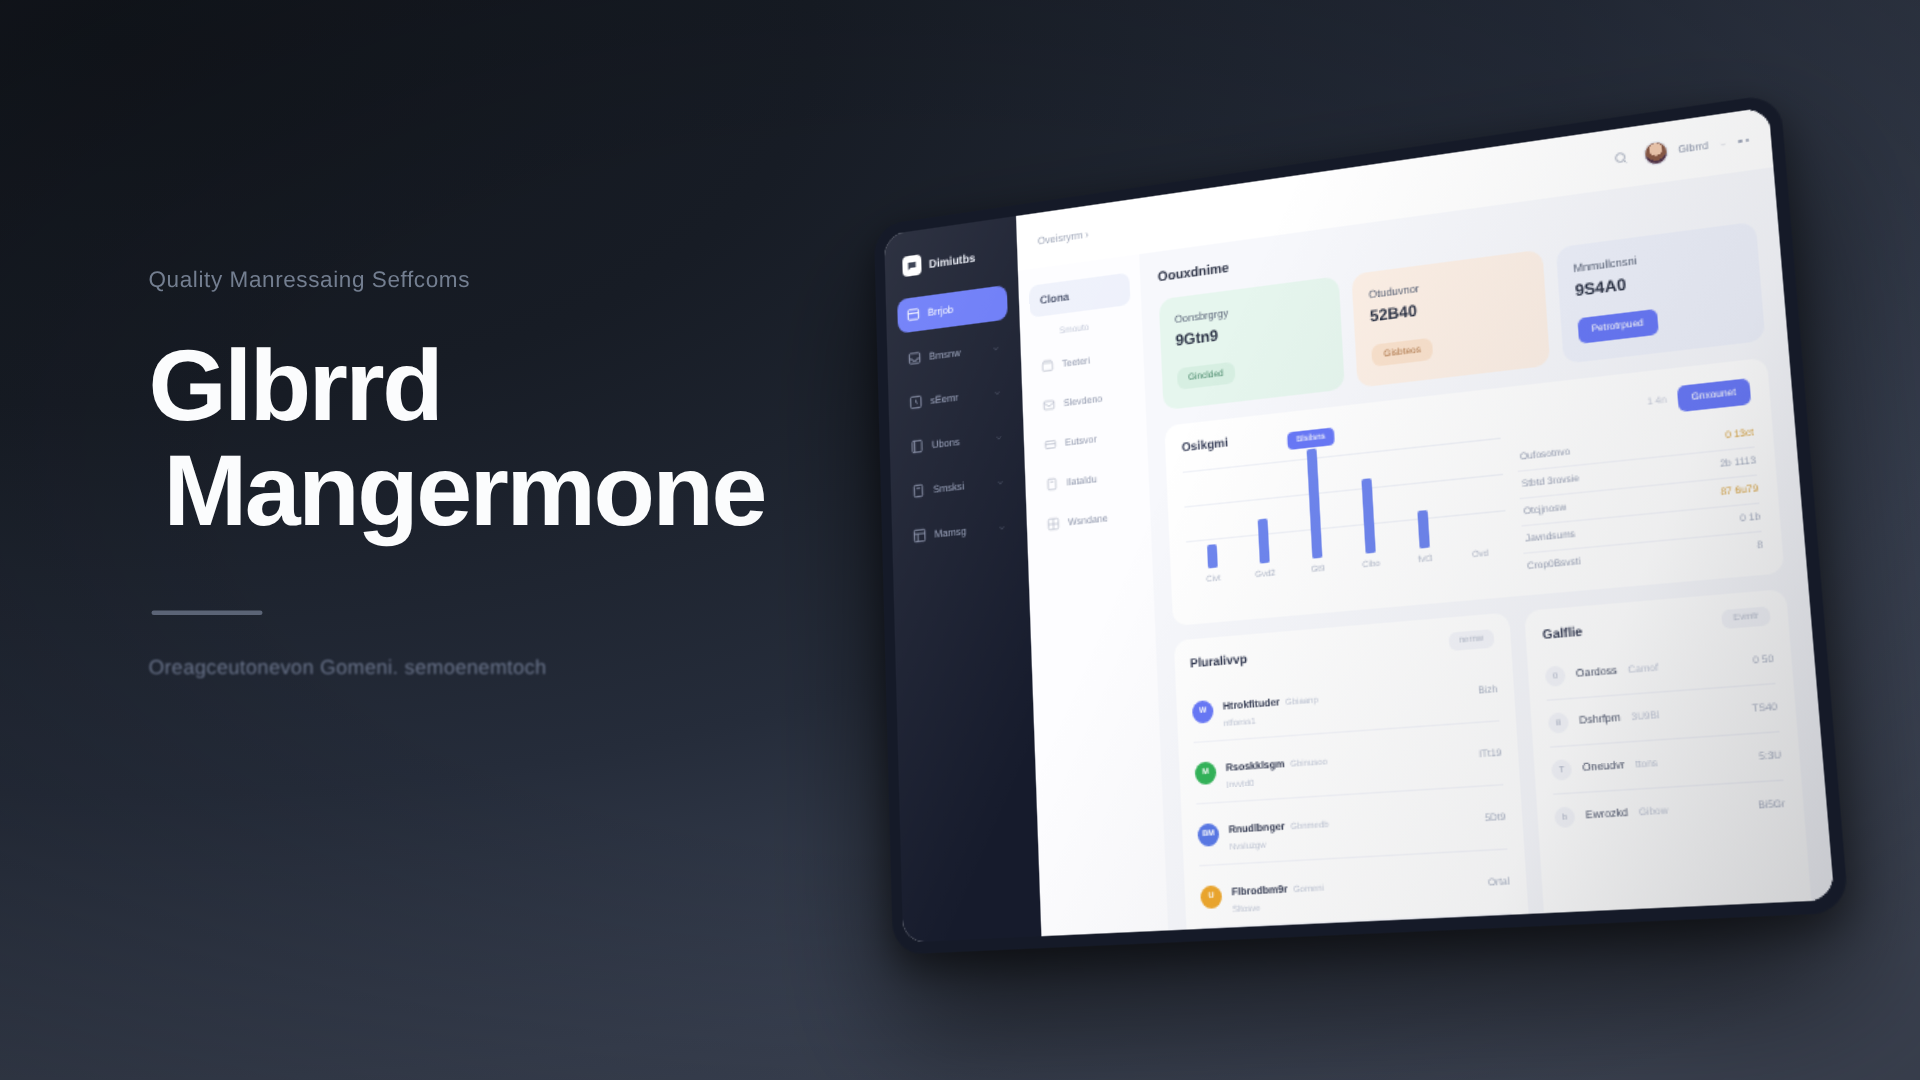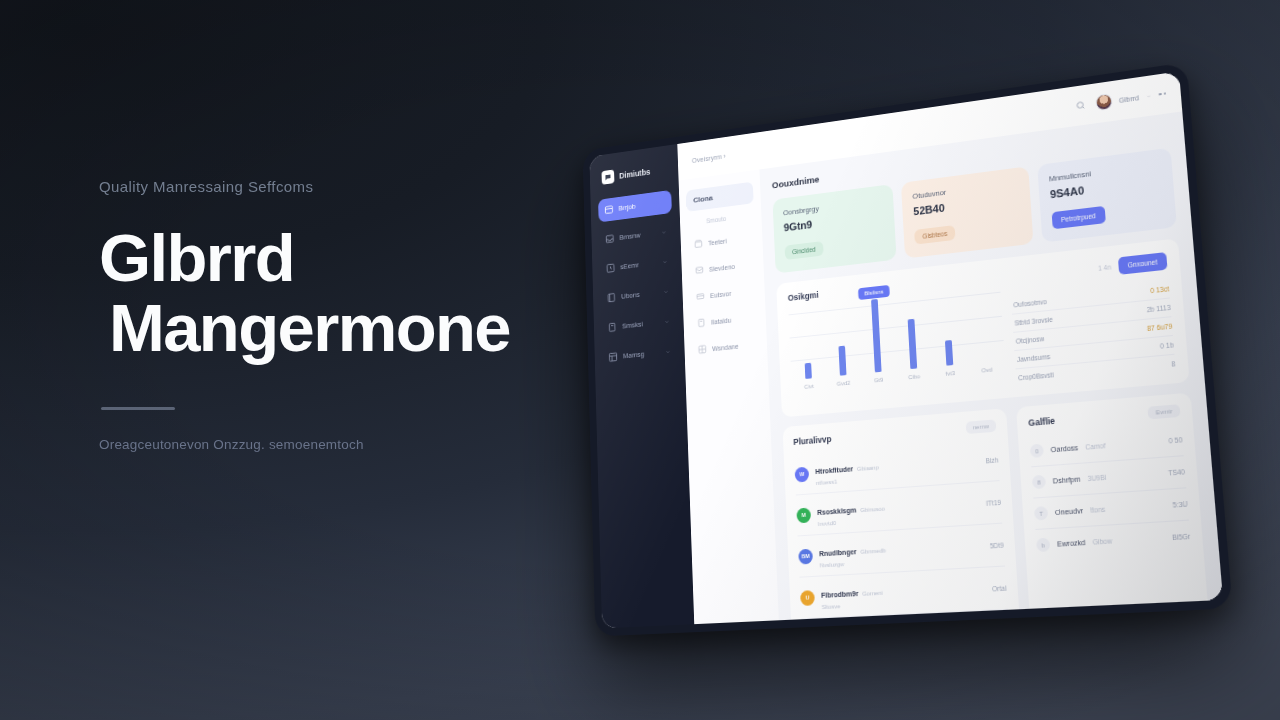--- a/index.html
+++ b/index.html
@@ -212,21 +212,21 @@
 
 <div class="bg-vignette"></div>
 
 <section class="hero">
   <div class="eyebrow">Quality Manressaing Seffcoms</div>
   <h1>
     <span>Glbrrd</span>
     <span class="l2">Mangermone</span>
   </h1>
   <div class="rule"></div>
-  <div class="sub">Oreagceutonevon Onzzug. semoenemtoch</div>
+  <div class="sub">Oreagceutonevon Gomeni. semoenemtoch</div>
 </section>
 
 <div class="stage">
  <div class="device">
   <div class="screen">
 
     <aside class="sidebar">
       <div class="brand">
         <span class="brand-mark">
           <svg viewBox="0 0 24 24" fill="#2b3245">

